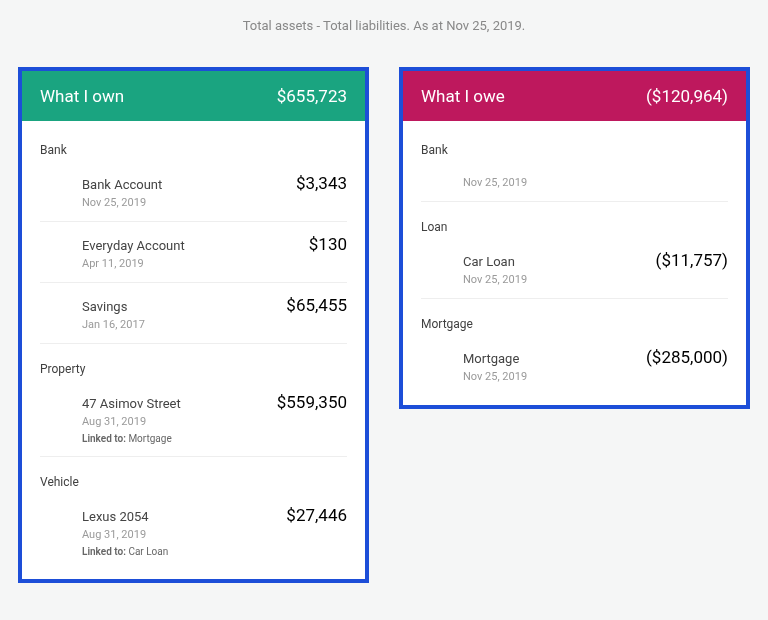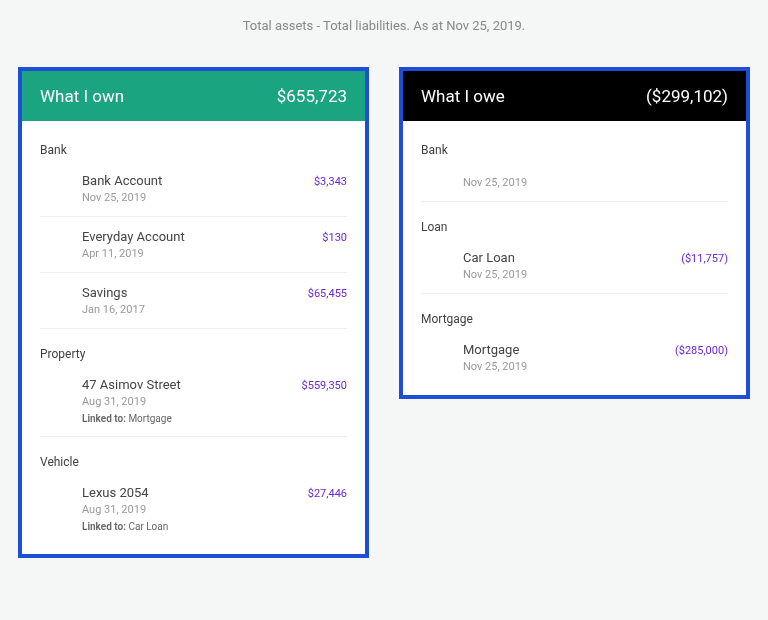--- a/index.html
+++ b/index.html
@@ -46,21 +46,21 @@
     align-items: center;
     padding: 15px 18px;
     color: #fff;
     font-size: 17px;
     font-weight: 400;
   }
   .card-header .total {
     font-size: 17px;
   }
   .green { background: #1aa480; }
-  .red   { background: #000000; }
+  .red   { background: #be185d; }
   .card-body { padding: 4px 18px 10px 18px; }
   .group-label {
     font-size: 12px;
     font-weight: 400;
     color: #404040;
     padding: 18px 0 4px 0;
   }
   .item {
     padding: 12px 0 12px 42px;
     border-bottom: 1px solid #eee;
@@ -70,22 +70,22 @@
   .item-row {
     display: flex;
     justify-content: space-between;
     align-items: baseline;
   }
   .item-name {
     font-size: 13px;
     color: #444;
   }
   .item-value {
-    font-size: 11px;
-    color: #6d28d9;
+    font-size: 17px;
+    color: #000000;
   }
   .item-date {
     font-size: 11px;
     color: #9a9a9a;
     margin-top: 3px;
   }
   .item-linked {
     font-size: 10px;
     color: #666;
     margin-top: 5px;
@@ -156,21 +156,21 @@
           <span>Car Loan</span>
         </div>
       </div>
 
     </div>
   </div>
 
   <div class="card">
     <div class="card-header red">
       <span>What I owe</span>
-      <span class="total">($299,102)</span>
+      <span class="total">($120,964)</span>
     </div>
     <div class="card-body">
 
       <div class="group-label">Bank</div>
       <div class="item">
         <div class="item-date">Nov 25, 2019</div>
       </div>
 
       <div class="group-label">Loan</div>
       <div class="item">

